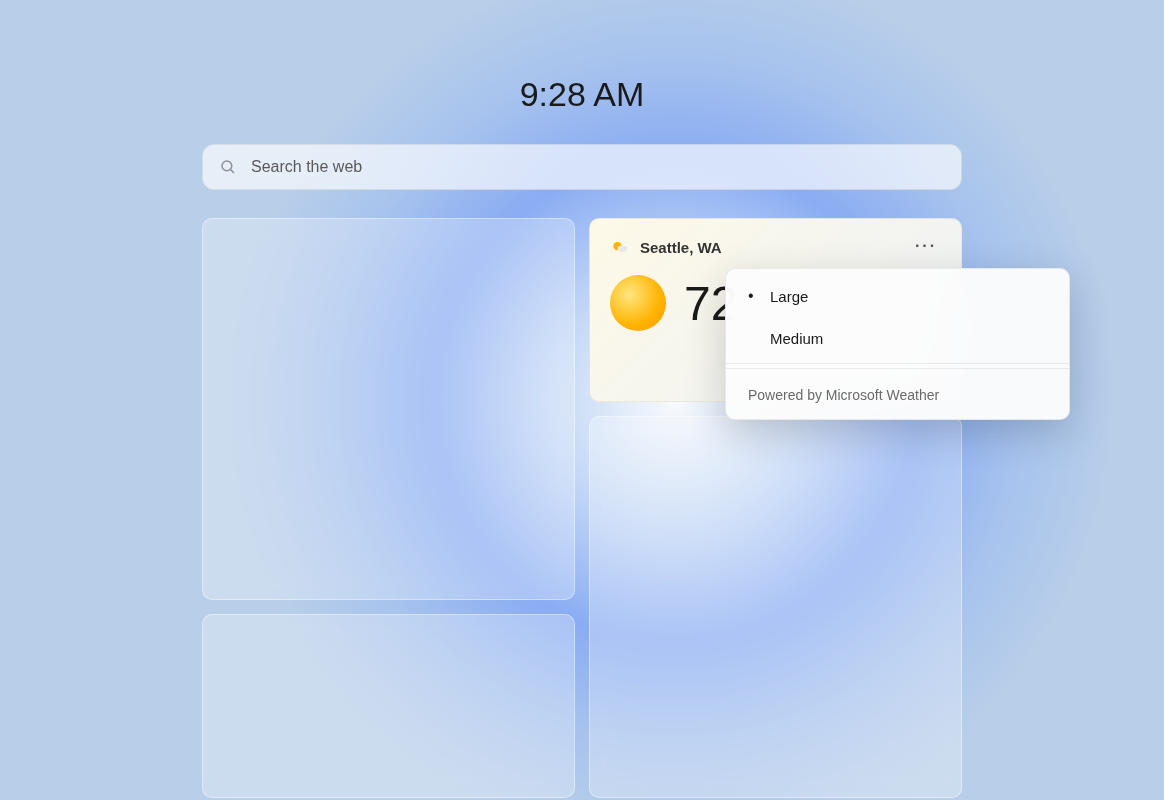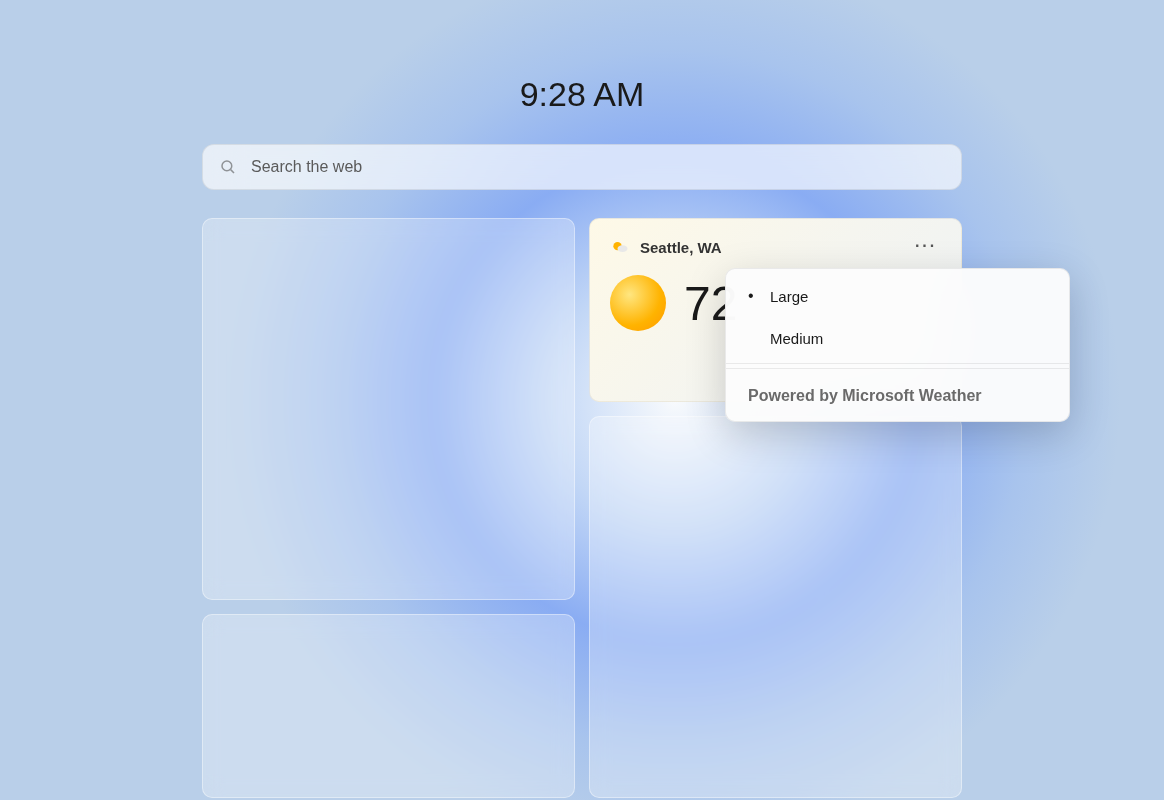--- a/index.html
+++ b/index.html
@@ -191,23 +191,22 @@
       background: rgba(0,0,0,0.08);
       margin: 4px 0;
     }
     .menu-pin-icon {
       width: 22px;
       display: flex;
       align-items: center;
     }
     .menu-footer {
       padding: 14px 22px 10px;
-      font-size: 16px;
+      font-size: 14px;
       color: #6a6a6a;
-      font-weight: bold;
     }
   </style>
 </head>
 <body>
 
 <div class="bg-bloom"></div>
 
 <div class="panel">
 
   <div class="clock">9:28 AM</div>

